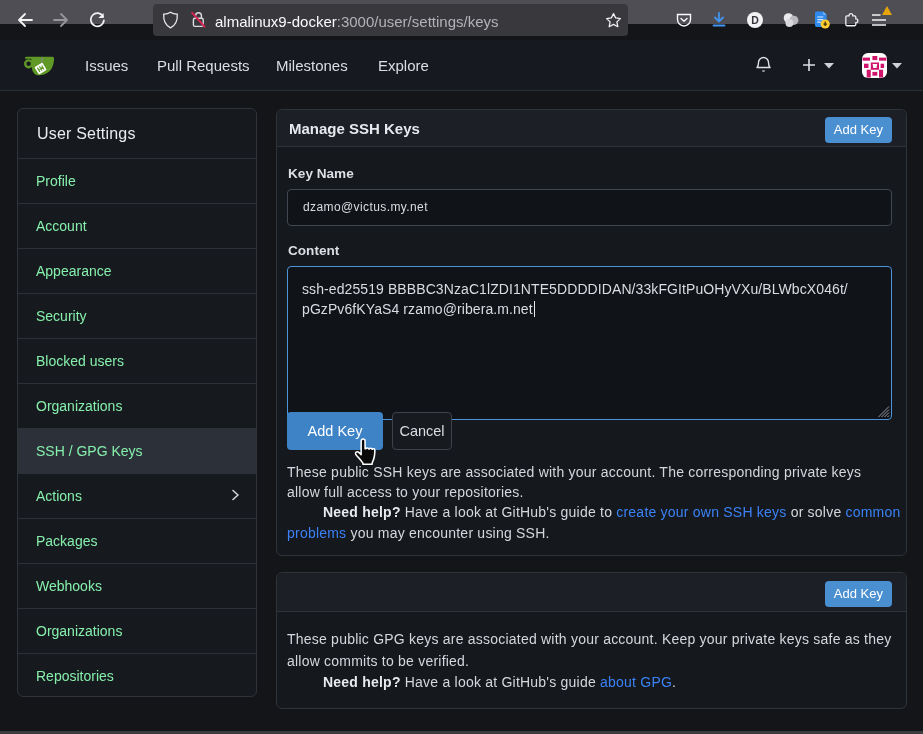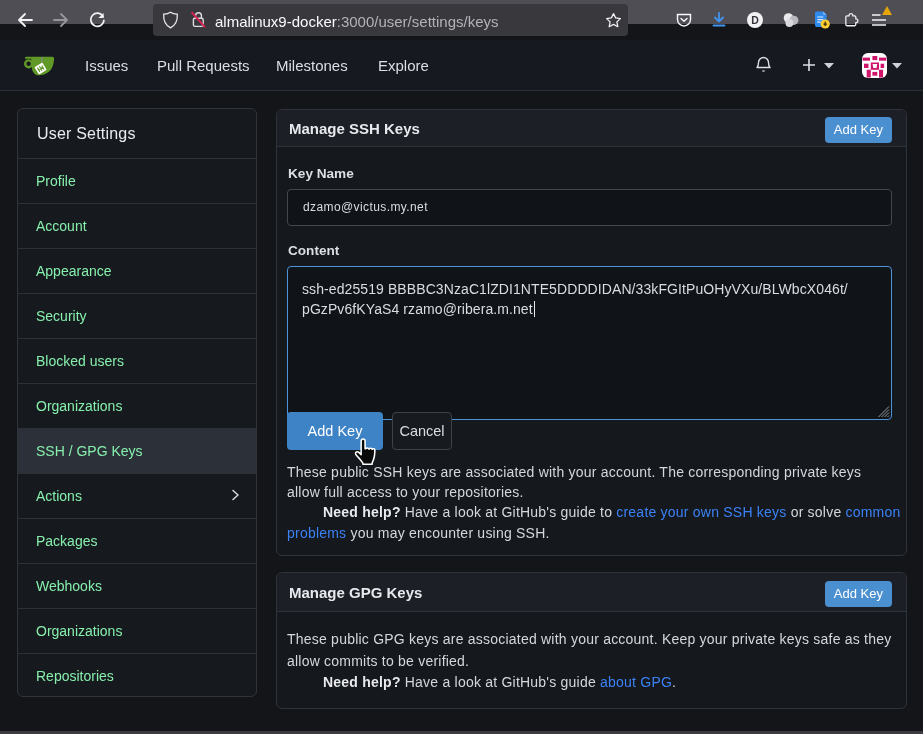--- a/index.html
+++ b/index.html
@@ -212,21 +212,20 @@
 <div class="btn-big" id="cancel">Cancel</div>
 <div class="ptext" style="top:462px; line-height:20.2px;">
   These public SSH keys are associated with your account. The corresponding private keys<br>
   allow full access to your repositories.<br>
   <b>Need help?</b> Have a look at GitHub's guide to <a>create your own SSH keys</a> or solve <a>common</a><br>
   <a>problems</a> you may encounter using SSH.
 </div>
 
 <div class="panel" id="p2">
   <div class="phead" style="height:39px">
-    <div class="ptitle" style="line-height:39px">Manage GPG Keys</div>
     <div class="btn-blue-sm" style="top:8px">Add Key</div>
   </div>
 </div>
 <div class="ptext" style="top:629px; line-height:21.5px;">
   These public GPG keys are associated with your account. Keep your private keys safe as they<br>
   allow commits to be verified.<br>
   <b>Need help?</b> Have a look at GitHub's guide <a>about GPG</a>.
 </div>
 
 <svg class="abs" style="left:354px;top:438px" width="23" height="27" viewBox="0 0 21 26">

